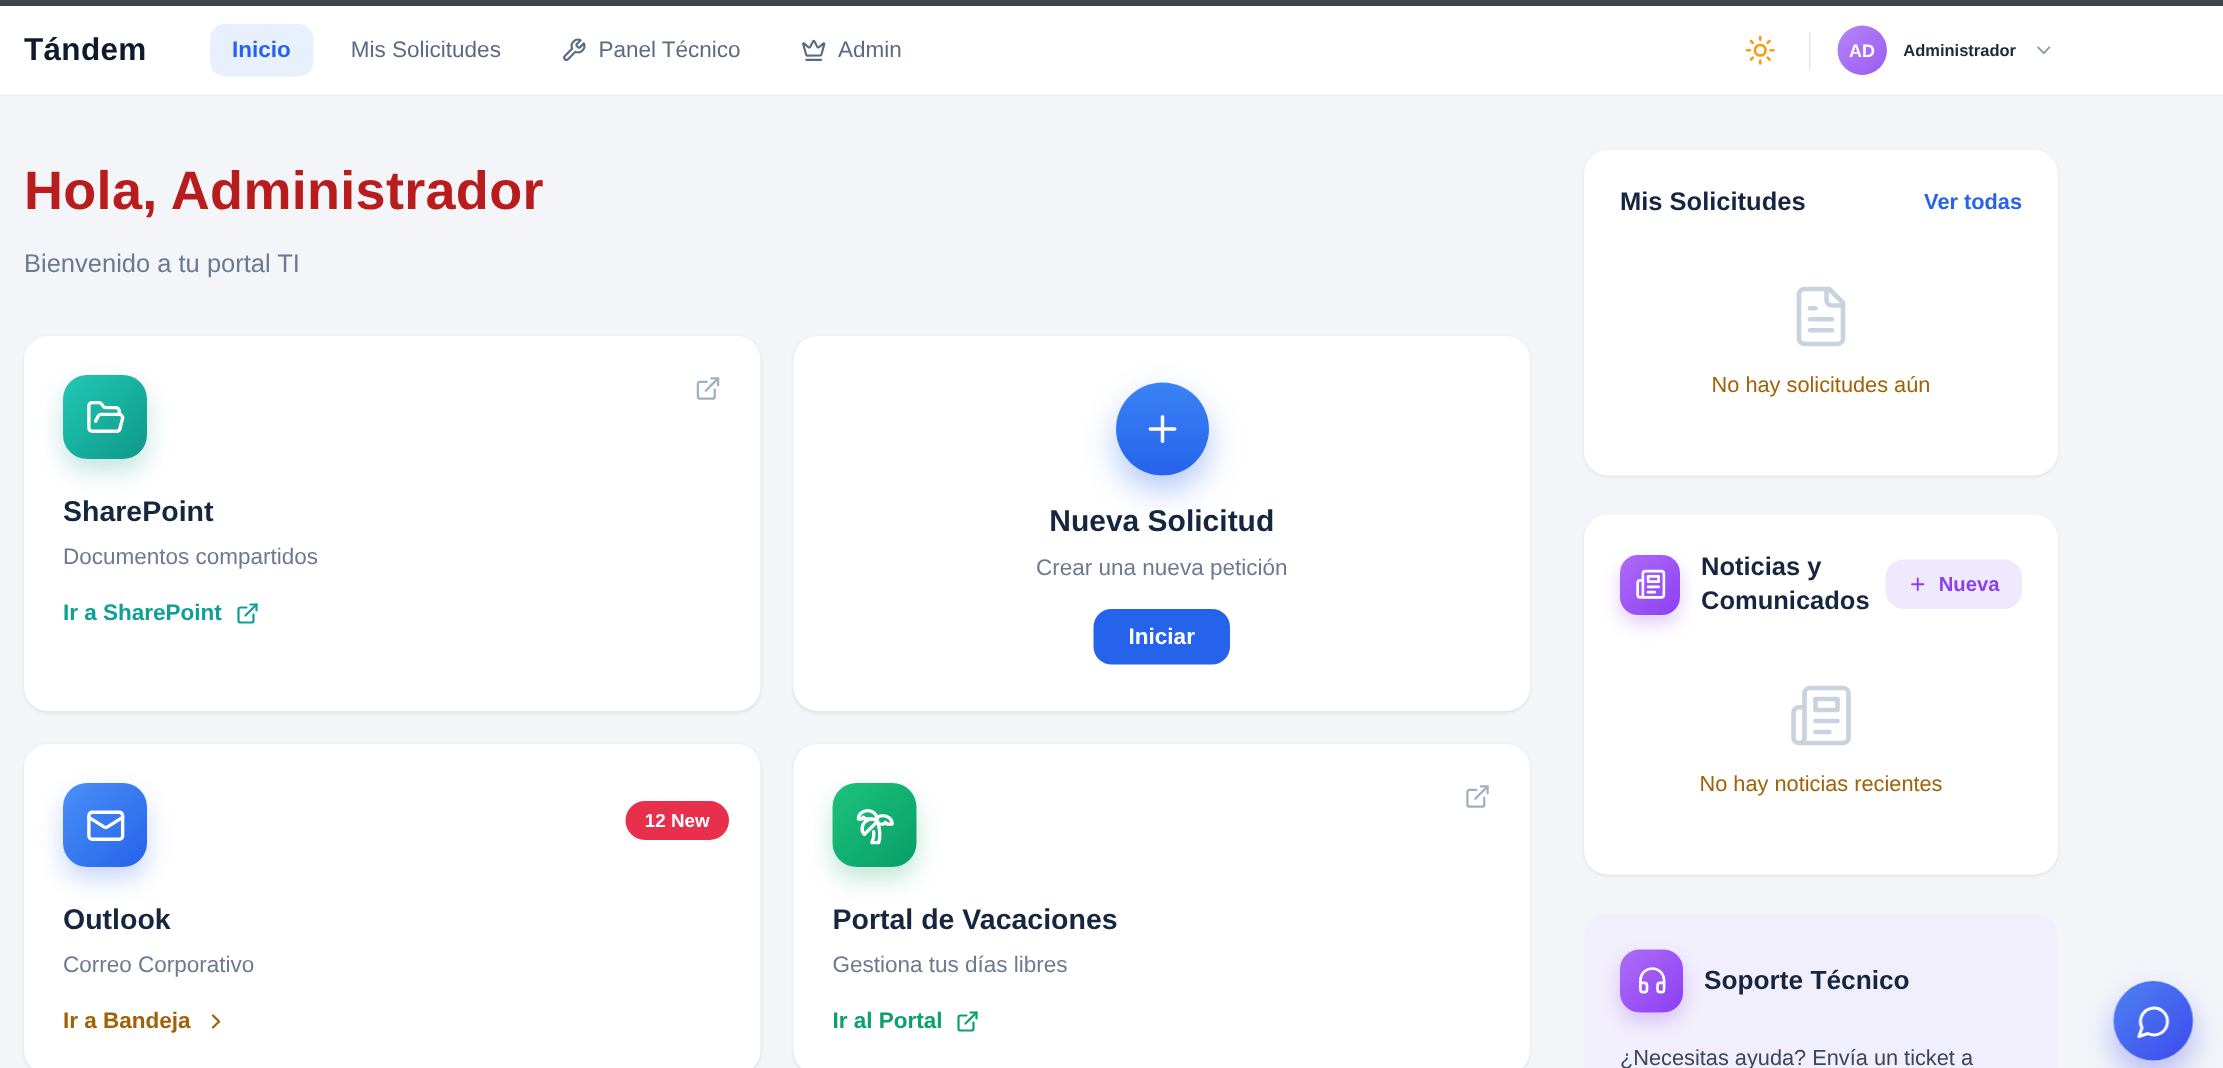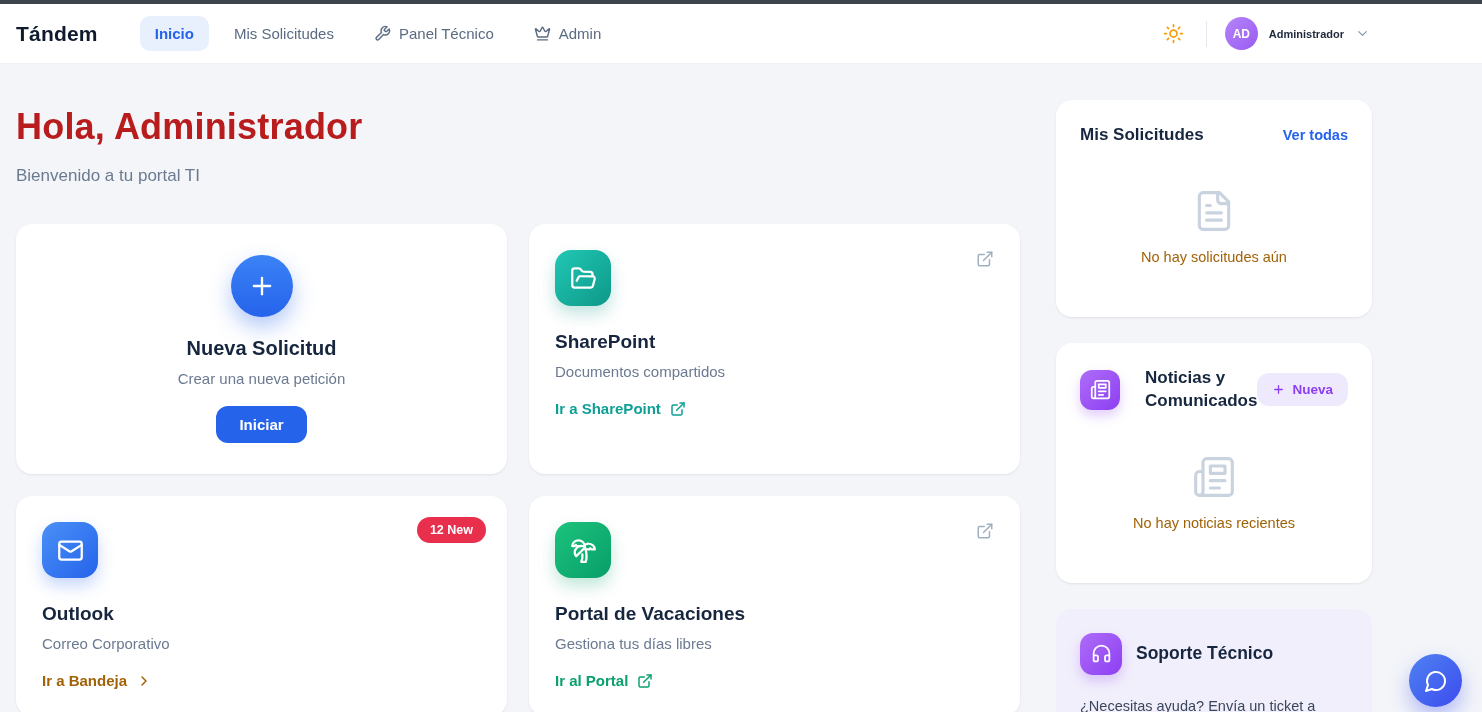--- a/index.html
+++ b/index.html
@@ -103,21 +103,21 @@
     margin-top: 20px; display: inline-flex; align-items: center; gap: 9px;
     font-size: 15px; font-weight: 600; cursor: pointer; text-decoration: none;
   }
   .app-link svg { width: 16px; height: 16px; }
   .link-teal  { color: #0e9f95; }
   .link-blue  { color: #a16207; justify-content: center; }
   .link-green { color: #0ba06c; }
   .corner-ext { position: absolute; top: 26px; right: 26px; color: #9fb0c2; cursor: pointer; }
   .corner-ext svg { width: 18px; height: 18px; }
   .badge-new {
-    position: absolute; top: 21px; right: 21px;
+    position: absolute; top: 38px; right: 21px;
     background: #e8304d; color: #fff; font-size: 12.5px; font-weight: 700;
     padding: 6px 13px; border-radius: 999px;
   }
 
   
   .sidebar { padding-top: 0; }
   .side-card { background: #fff; border-radius: 16px; padding: 24px;
     box-shadow: 0 1px 3px rgba(16,24,40,.05), 0 1px 2px rgba(16,24,40,.03); }
   .side-card + .side-card { margin-top: 26px; }
   .side-head { display: flex; align-items: center; justify-content: space-between; }
@@ -133,21 +133,21 @@
     display: flex; align-items: center; justify-content: center;
   }
   .mini-icon svg { width: 21px; height: 21px; }
   .grad-purple { background: linear-gradient(135deg, #ae6cf8, #8d3ff2); box-shadow: 0 6px 12px rgba(141,63,242,.25); }
   .btn-nueva {
     display: inline-flex; align-items: center; gap: 7px; border: none; cursor: pointer;
     background: #efe9fd; color: #8b3ff0; font-size: 13.5px; font-weight: 600; font-family: inherit;
     padding: 9px 15px; border-radius: 12px; white-space: nowrap;
   }
   .btn-nueva svg { width: 13px; height: 13px; }
-  .noticias-title { max-width: 130px; margin-left: 11px; }
+  .noticias-title { max-width: 130px; }
 
   .card-soporte { background: #f2effc; min-height: 210px; box-shadow: none; }
   .card-soporte .mini-icon { width: 42px; height: 42px; border-radius: 13px; }
   .card-soporte .side-title { font-size: 17.5px; }
   .soporte-body { margin-top: 20px; font-size: 14.5px; line-height: 1.55; color: #3a465c; }
 
   
   .chat-fab {
     position: fixed; right: 20px; bottom: 5px; width: 53px; height: 53px; border-radius: 50%;
     background: linear-gradient(135deg, #4e82f2, #3d4bee); border: none; cursor: pointer;
@@ -215,32 +215,20 @@
   </div>
 </header>
 
 <main class="main">
   <section>
     <h1 class="page-title">Hola, Administrador</h1>
     <p class="page-subtitle">Bienvenido a tu portal TI</p>
 
     <div class="cards-grid row-1">
 
-      <div class="card card-nueva">
-        <div class="plus-circle">
-          <svg viewBox="0 0 24 24" fill="none" stroke="currentColor" stroke-width="2" stroke-linecap="round">
-              <path d="M5 12h14"></path>
-              <path d="M12 5v14"></path>
-            </svg>
-        </div>
-        <h3>Nueva Solicitud</h3>
-        <p>Crear una nueva petición</p>
-        <button class="btn-primary">Iniciar</button>
-      </div>
-
       <div class="card card-app">
         <span class="corner-ext">
           <svg viewBox="0 0 24 24" fill="none" stroke="currentColor" stroke-width="2" stroke-linecap="round" stroke-linejoin="round">
               <path d="M15 3h6v6"></path>
               <path d="M10 14 21 3"></path>
               <path d="M18 13v6a2 2 0 0 1-2 2H5a2 2 0 0 1-2-2V8a2 2 0 0 1 2-2h6"></path>
             </svg>
         </span>
         <div class="app-icon grad-teal">
           <svg viewBox="0 0 24 24" fill="none" stroke="currentColor" stroke-width="2" stroke-linecap="round" stroke-linejoin="round">
@@ -250,20 +238,32 @@
         <h3>SharePoint</h3>
         <p class="app-sub">Documentos compartidos</p>
         <a class="app-link link-teal">
           <span>Ir a SharePoint</span>
           <svg viewBox="0 0 24 24" fill="none" stroke="currentColor" stroke-width="2.2" stroke-linecap="round" stroke-linejoin="round">
               <path d="M15 3h6v6"></path>
               <path d="M10 14 21 3"></path>
               <path d="M18 13v6a2 2 0 0 1-2 2H5a2 2 0 0 1-2-2V8a2 2 0 0 1 2-2h6"></path>
             </svg>
         </a>
+      </div>
+
+      <div class="card card-nueva">
+        <div class="plus-circle">
+          <svg viewBox="0 0 24 24" fill="none" stroke="currentColor" stroke-width="2" stroke-linecap="round">
+              <path d="M5 12h14"></path>
+              <path d="M12 5v14"></path>
+            </svg>
+        </div>
+        <h3>Nueva Solicitud</h3>
+        <p>Crear una nueva petición</p>
+        <button class="btn-primary">Iniciar</button>
       </div>
     </div>
 
     <div class="cards-grid" style="margin-top:22px">
 
       <div class="card card-app">
         <span class="badge-new">12 New</span>
         <div class="app-icon grad-blue">
           <svg viewBox="0 0 24 24" fill="none" stroke="currentColor" stroke-width="2" stroke-linecap="round" stroke-linejoin="round">
               <rect x="2" y="4" width="20" height="16" rx="2"></rect>

